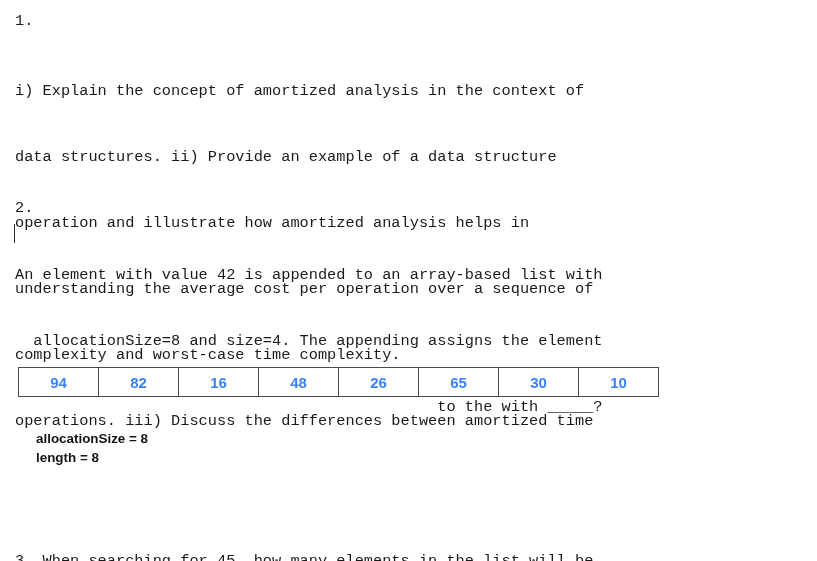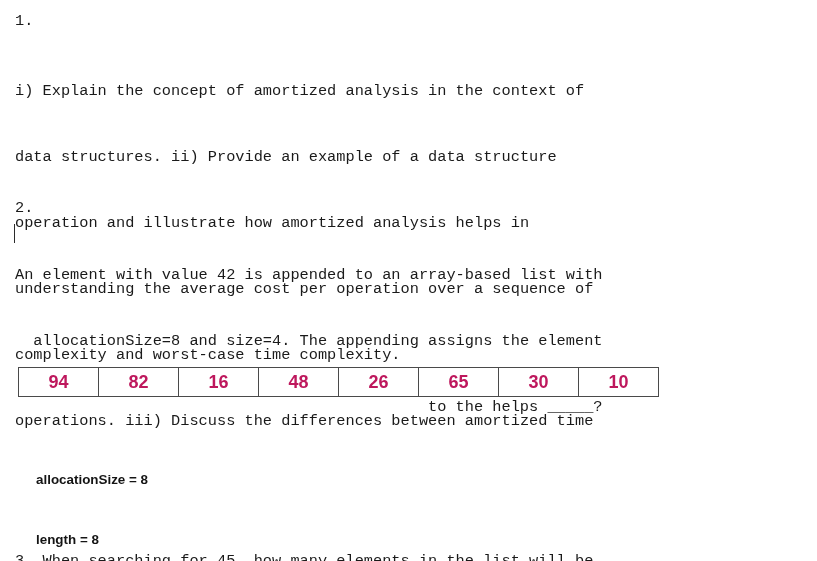--- a/index.html
+++ b/index.html
@@ -74,42 +74,41 @@
     table-layout: fixed;
     width: 632px;
   }
   .array-table td {
     width: 79px;
     height: 28px;
     border: 1px solid #4a4a4a;
     text-align: center;
     vertical-align: middle;
     font-family: "Liberation Sans", "DejaVu Sans", sans-serif;
-    font-size: 18px;
+    font-size: 15px;
     font-weight: bold;
-    color: #be185d;
+    color: #3b82f6;
     padding: 0;
     background: #ffffff;
   }
 
   
   .annotations {
     position: absolute;
     left: 36px;
     top: 429px;
     font-family: "Liberation Sans", "DejaVu Sans", sans-serif;
     font-size: 13.4px;
     font-weight: bold;
     color: #141414;
     line-height: 19px;
   }
   .annotations .ann-line {
     display: block;
     white-space: pre;
-    margin-top: 41px;
   }
 
   
   #q3-body { top: 506px; }
 </style>
 </head>
 <body>
 
 <div class="page">
 
@@ -124,21 +123,21 @@
     <span class="mono-line">operations. iii) Discuss the differences between amortized time</span>
   </div>
 
   <div class="mono-block" id="q2-number">2.</div>
 
   <div class="caret"></div>
 
   <div class="mono-block" id="q2-body">
     <span class="mono-line">An element with value 42 is appended to an array-based list with</span>
     <span class="mono-line">allocationSize=8 and size=4. The appending assigns the element</span>
-    <span class="mono-line">to the helps _____?</span>
+    <span class="mono-line">to the with _____?</span>
   </div>
 
 
   <table class="array-table">
     <tbody>
         <tr>
       <td>94</td>
       <td>82</td>
       <td>16</td>
       <td>48</td>

